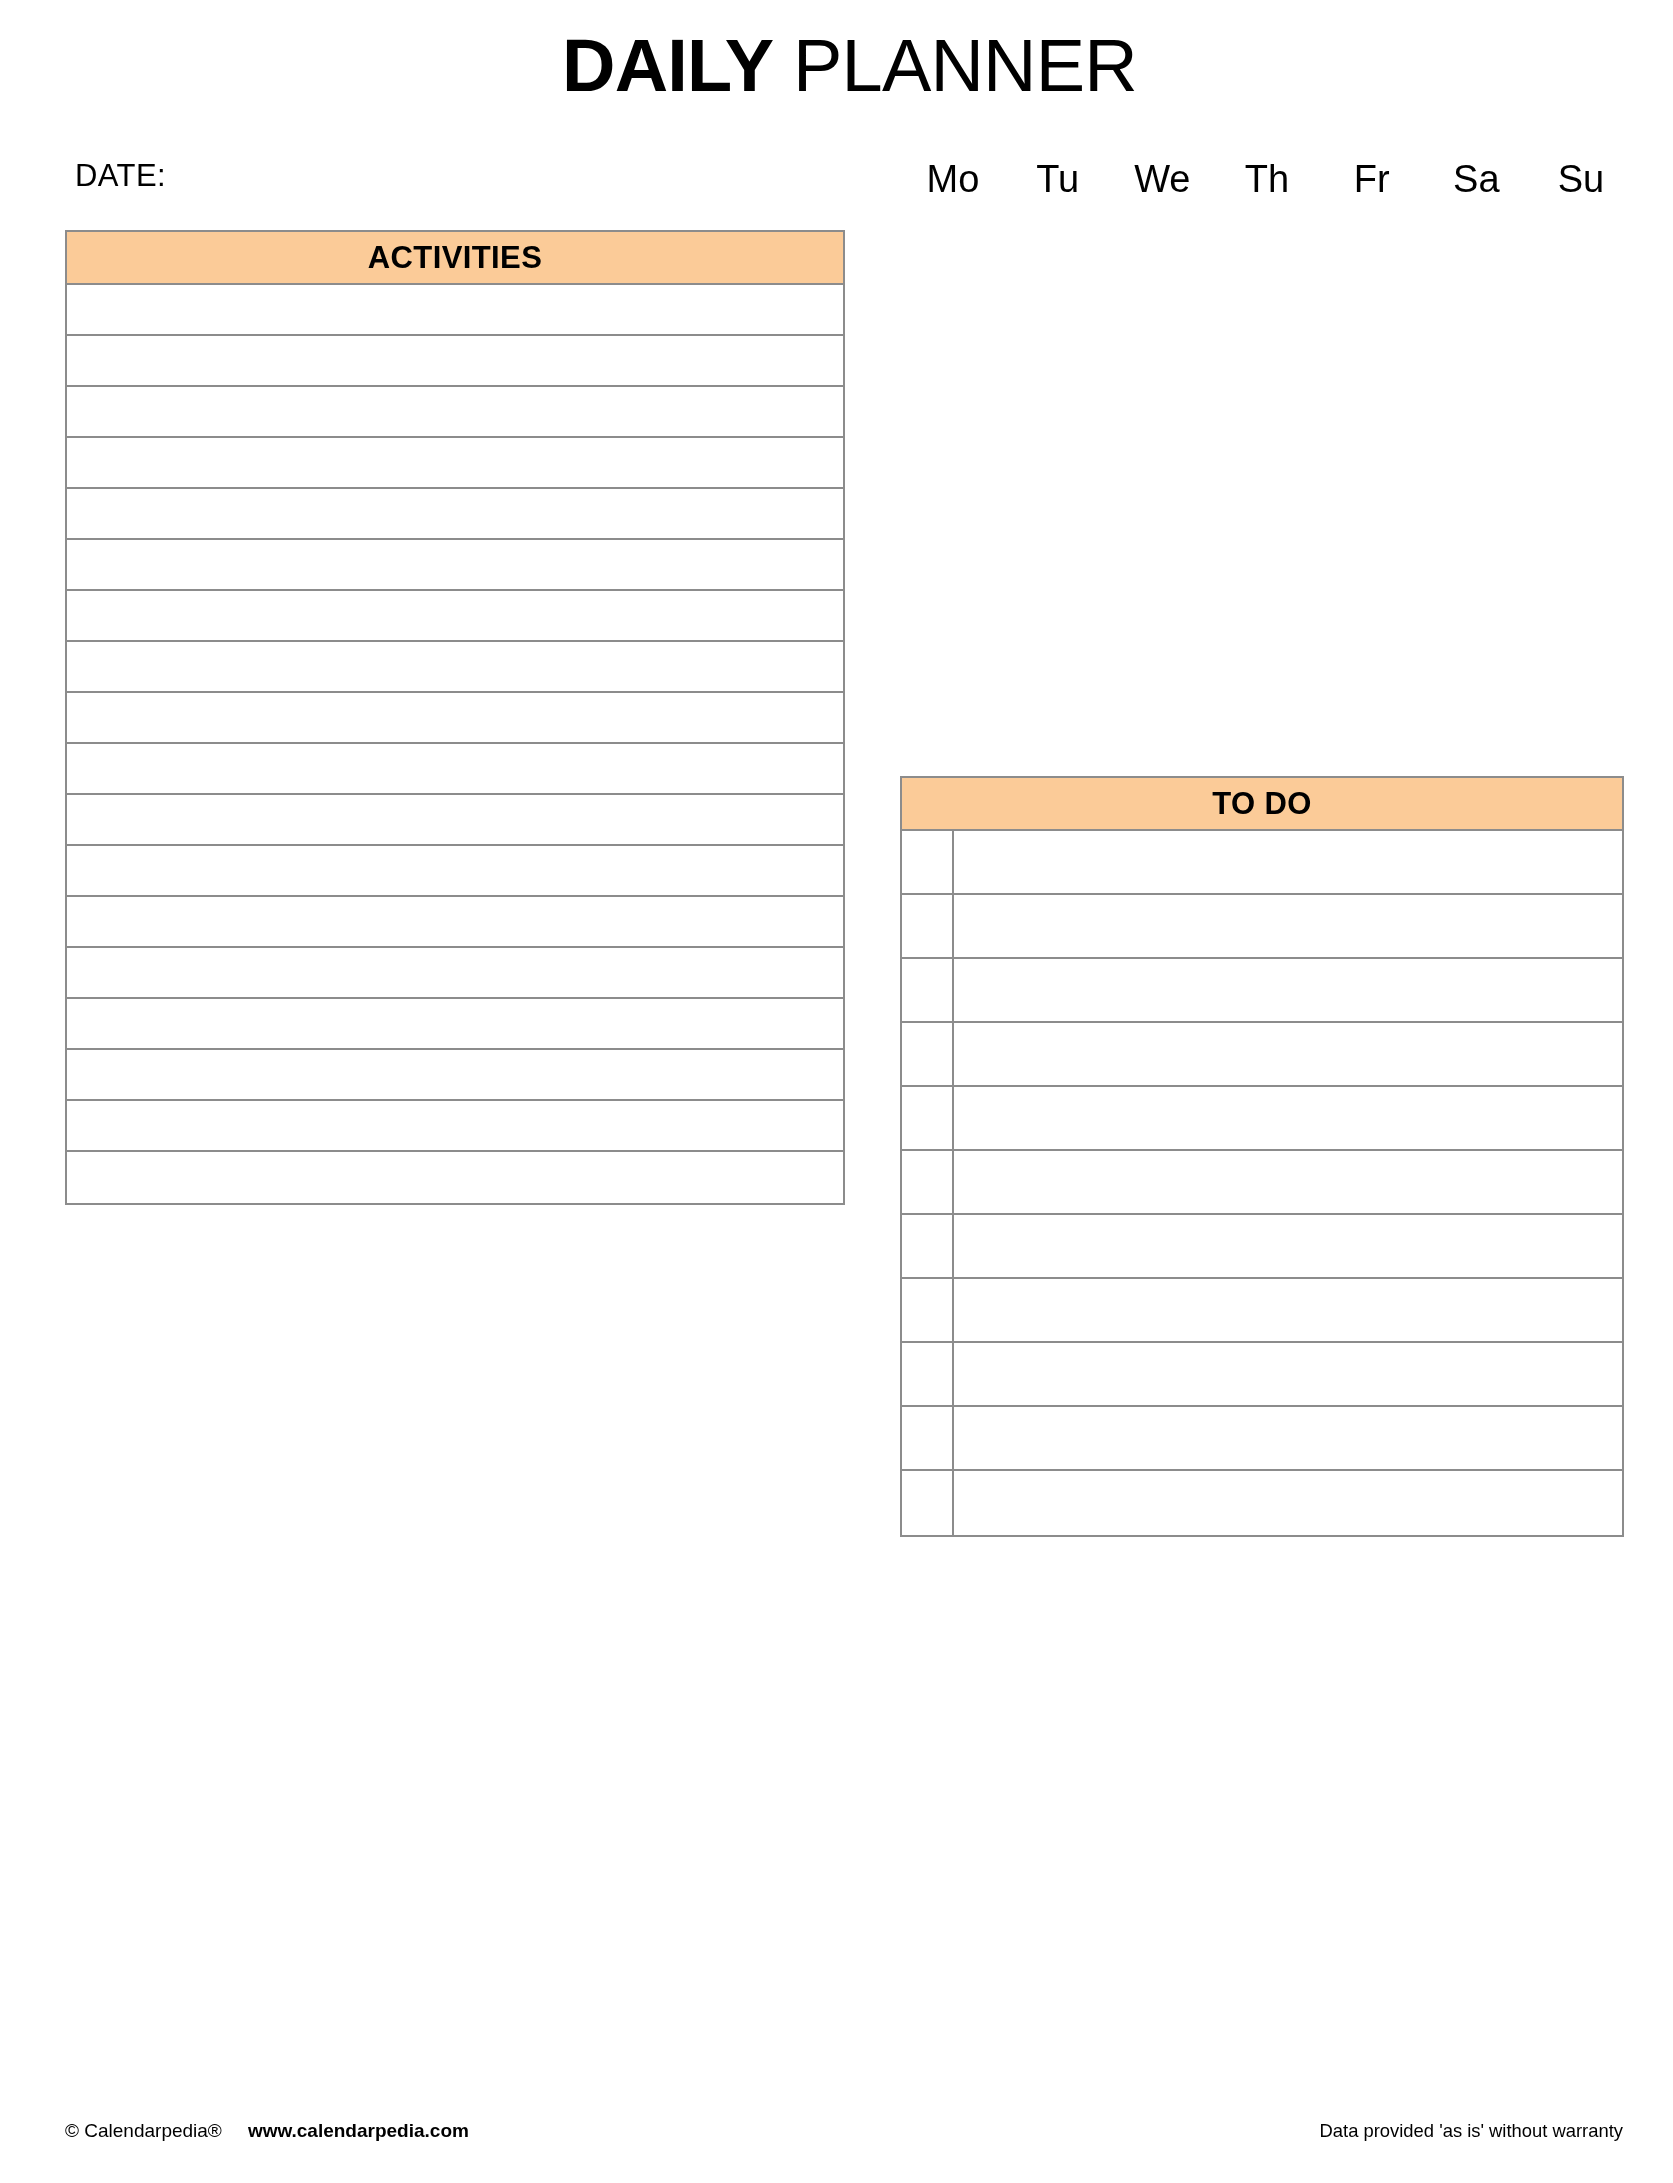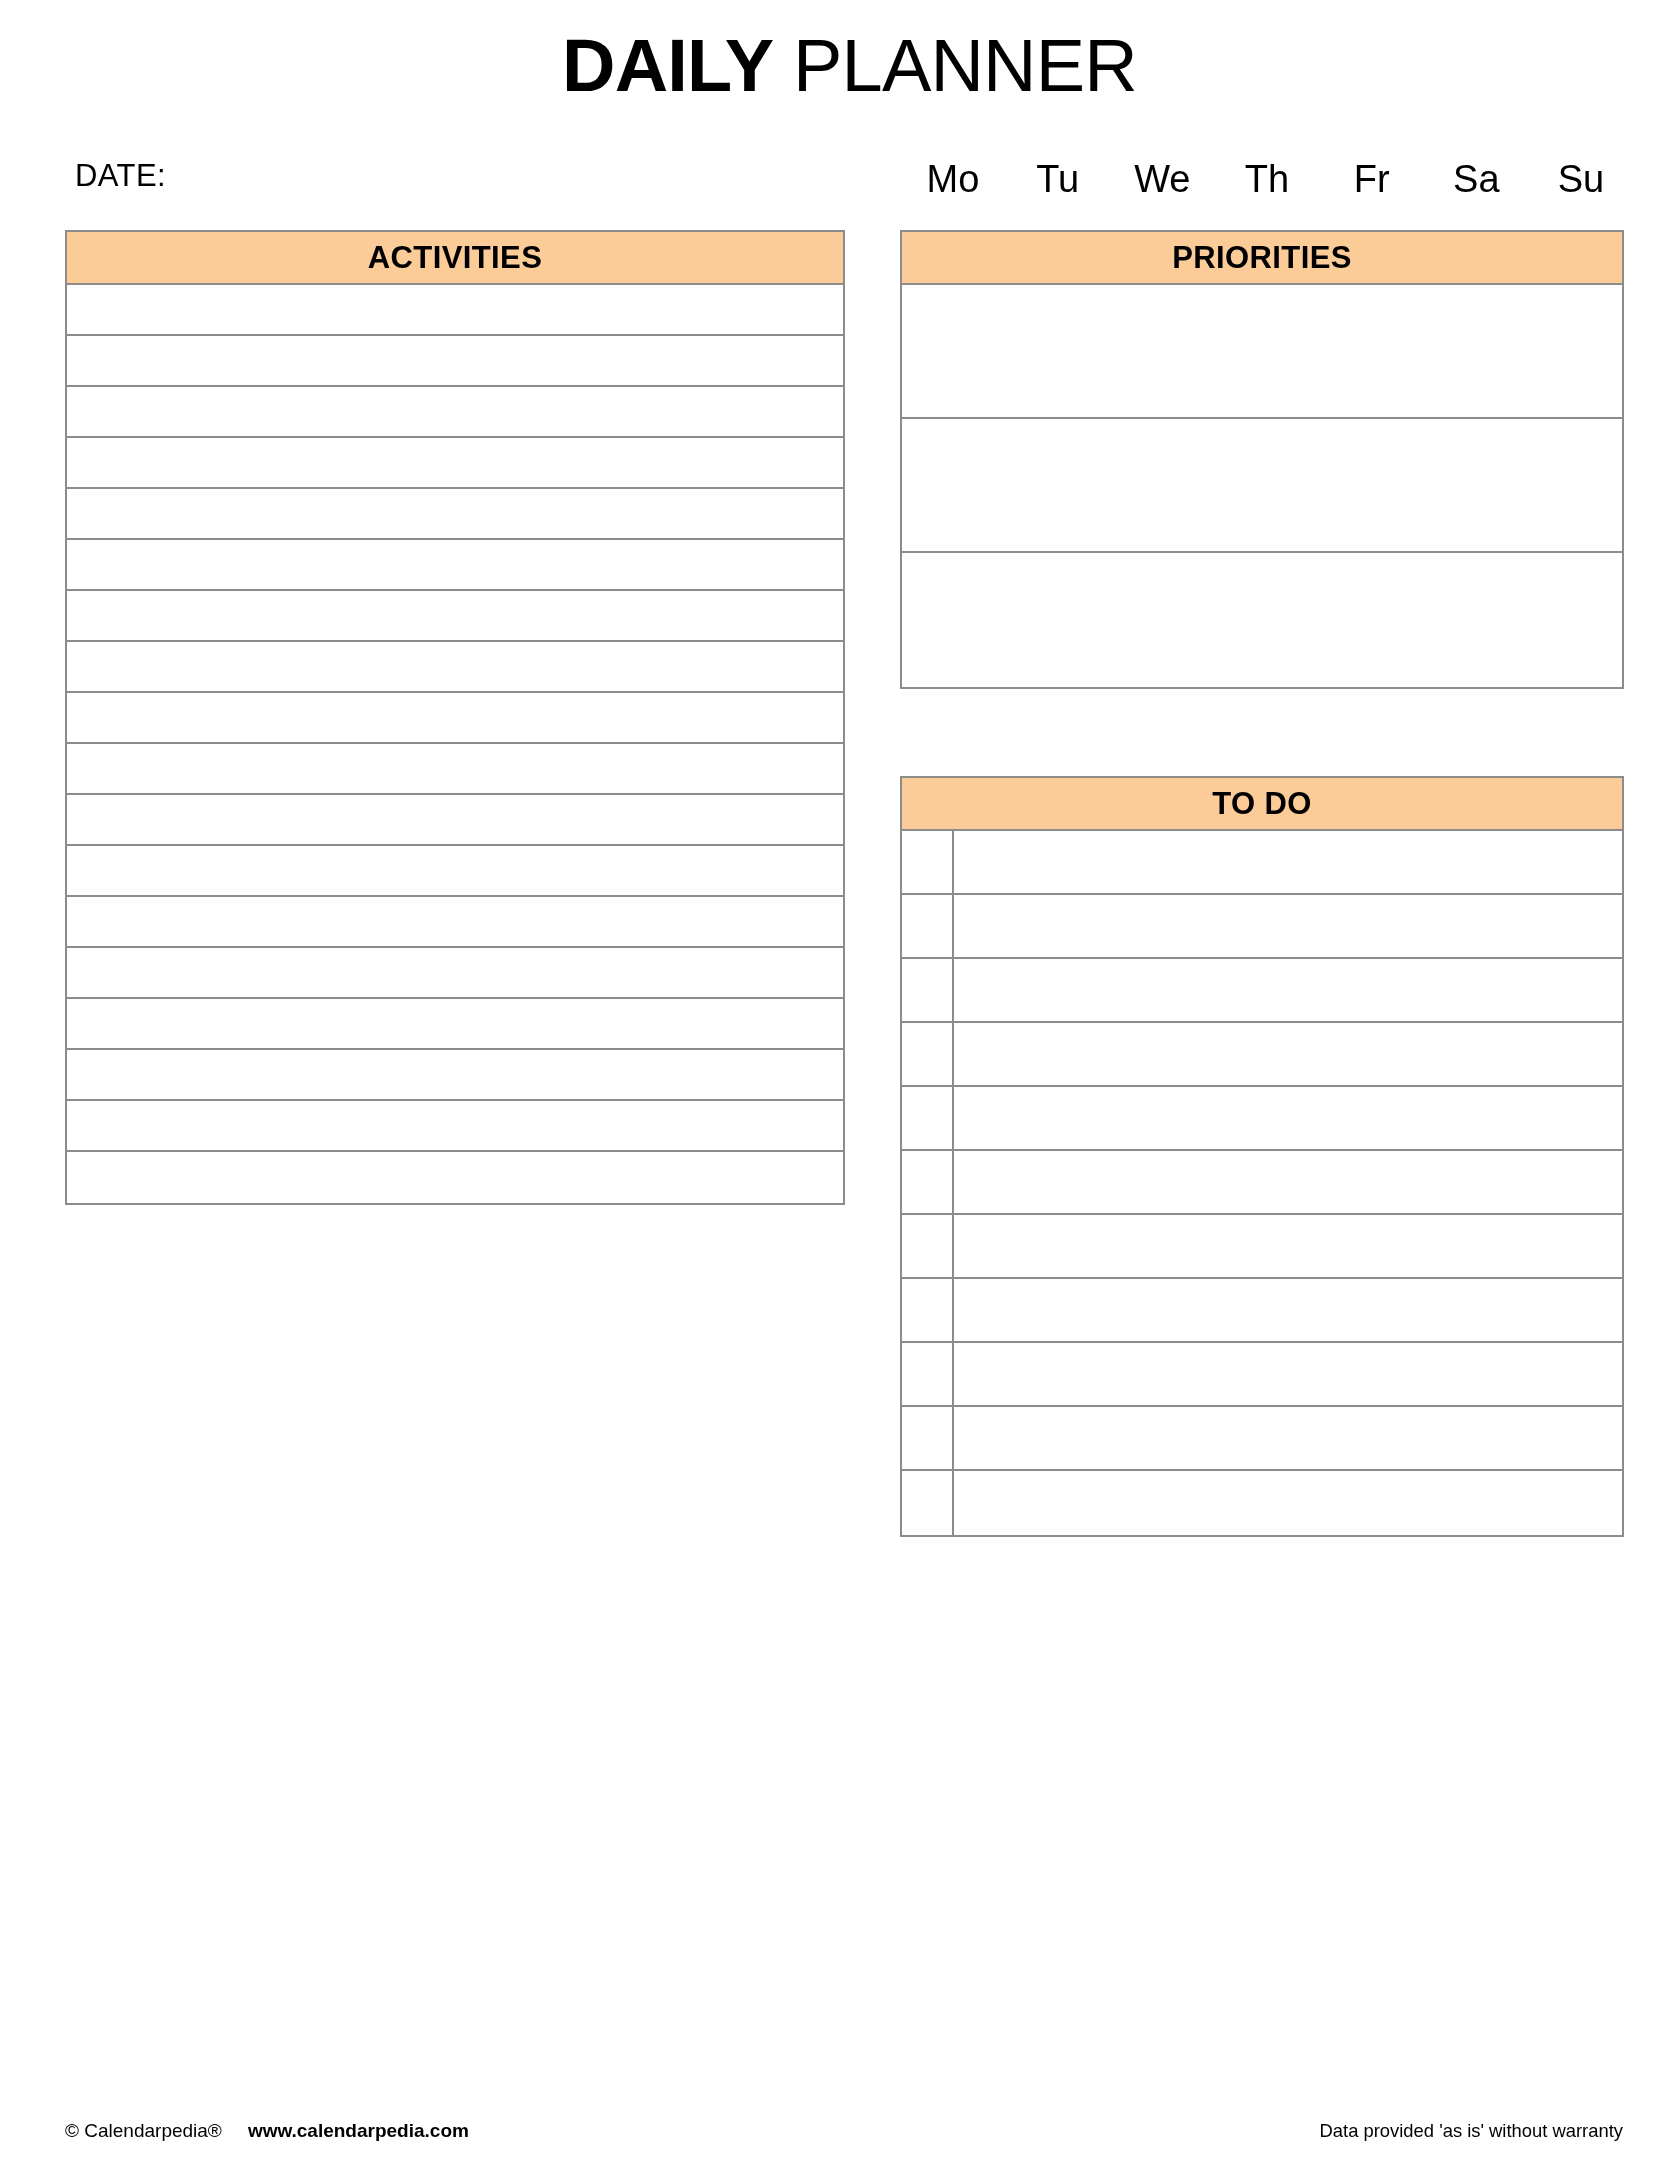--- a/index.html
+++ b/index.html
@@ -231,30 +231,20 @@
         <div class="grid-row"></div>
         <div class="grid-row"></div>
         <div class="grid-row"></div>
         <div class="grid-row"></div>
         <div class="grid-row"></div>
         <div class="grid-row"></div>
         <div class="grid-row"></div>
       </div>
   </div>
 
-  <div id="priorities-section">
-    <div class="section-header">
-      <span class="hdr-text">PRIORITIES</span>
-    </div>
-    <div class="grid-box" id="priorities-list">
-        <div class="grid-row"></div>
-        <div class="grid-row"></div>
-        <div class="grid-row"></div>
-      </div>
-  </div>
 
   <div id="todo-section">
     <div class="section-header">
       <span class="hdr-text">TO DO</span>
     </div>
     <div class="grid-box" id="todo-list">
         <div class="todo-row">
           <div class="todo-check"></div>
           <div class="todo-text"></div>
         </div>

